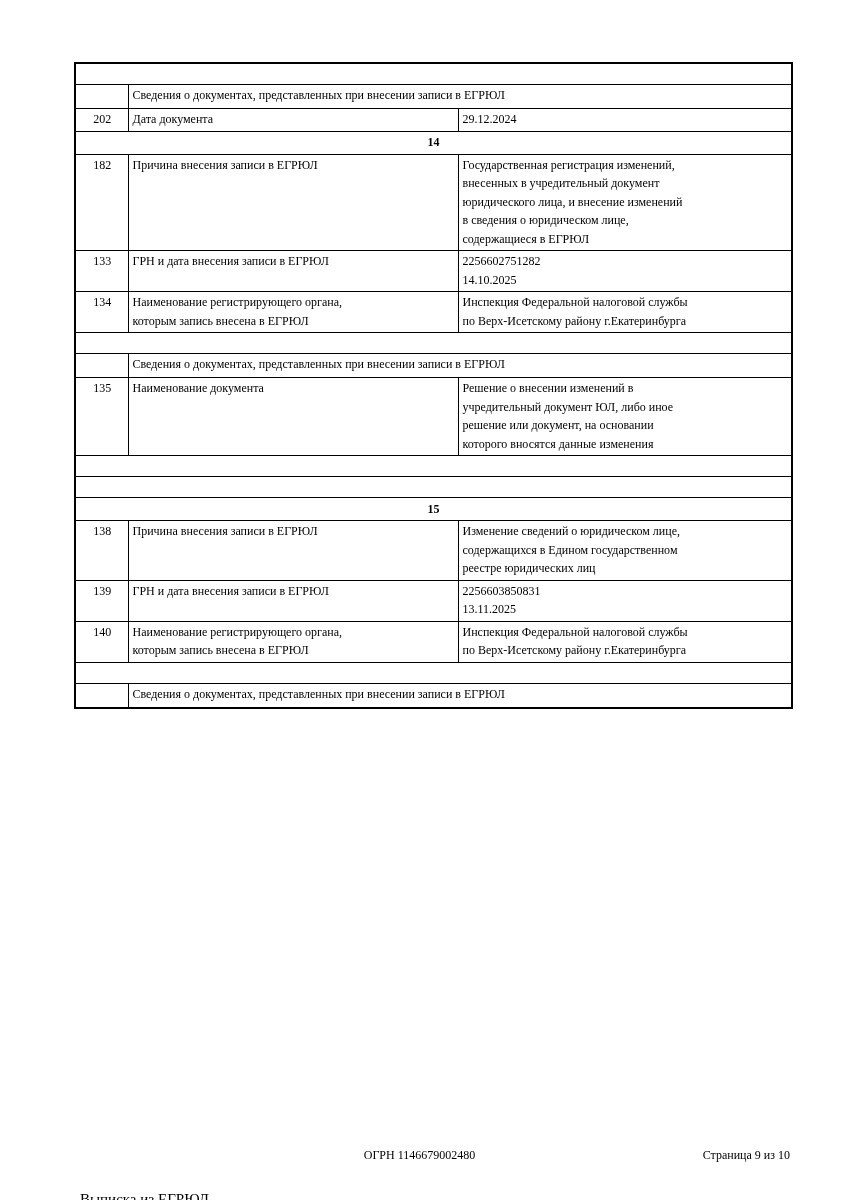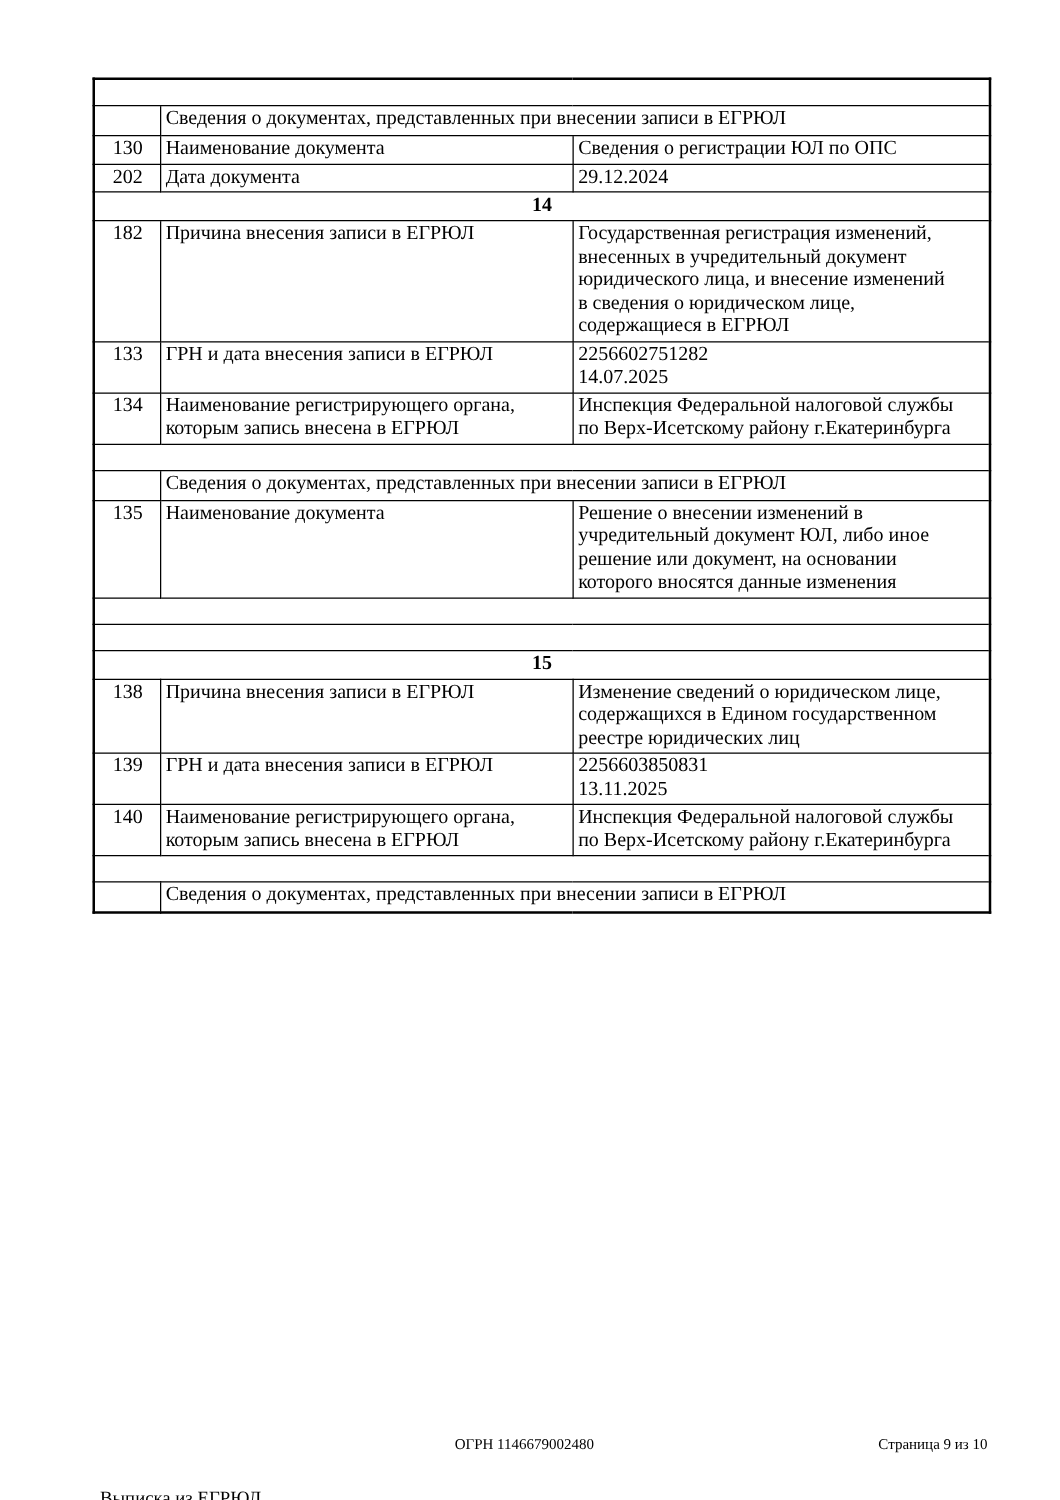--- a/index.html
+++ b/index.html
@@ -17,21 +17,21 @@
     overflow: hidden;
   }
   table.egrul {
     position: absolute;
     left: 74px;
     top: 62px;
     width: 717px;
     border-collapse: collapse;
     table-layout: fixed;
     border: 2px solid #000000;
-    font-size: 16px;
+    font-size: 12px;
     line-height: 18.5px;
   }
   table.egrul td {
     border: 1px solid #000000;
     vertical-align: top;
     padding: 1px 3px 2px 4px;
     overflow: hidden;
   }
   col.c-num   { width: 53px; }
   col.c-label { width: 330px; }
@@ -98,46 +98,41 @@
     </colgroup>
     <tbody>
       <tr class="spacer">
         <td colspan="3"></td>
       </tr>
       <tr class="docheader">
         <td class="num"></td>
         <td colspan="2">Сведения о документах, представленных при внесении записи в ЕГРЮЛ</td>
       </tr>
       <tr>
-        <td class="num">130</td>
-        <td class="label">Наименование документа</td>
-        <td class="value">Сведения о регистрации ЮЛ по ОПС</td>
-      </tr>
-      <tr>
         <td class="num">202</td>
         <td class="label">Дата документа</td>
         <td class="value">29.12.2024</td>
       </tr>
       <tr class="section">
         <td colspan="3">14</td>
       </tr>
       <tr>
         <td class="num">182</td>
         <td class="label">Причина внесения записи в ЕГРЮЛ</td>
         <td class="value">Государственная регистрация изменений,
 внесенных в учредительный документ
 юридического лица, и внесение изменений
 в сведения о юридическом лице,
 содержащиеся в ЕГРЮЛ</td>
       </tr>
       <tr>
         <td class="num">133</td>
         <td class="label">ГРН и дата внесения записи в ЕГРЮЛ</td>
         <td class="value">2256602751282
-14.07.2025</td>
+14.10.2025</td>
       </tr>
       <tr>
         <td class="num">134</td>
         <td class="label">Наименование регистрирующего органа,
 которым запись внесена в ЕГРЮЛ</td>
         <td class="value">Инспекция Федеральной налоговой службы
 по Верх-Исетскому району г.Екатеринбурга</td>
       </tr>
       <tr class="spacer">
         <td colspan="3"></td>

